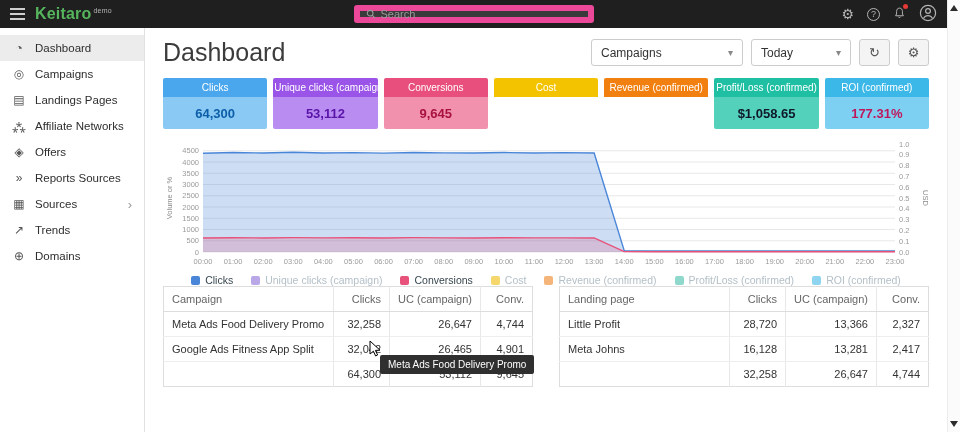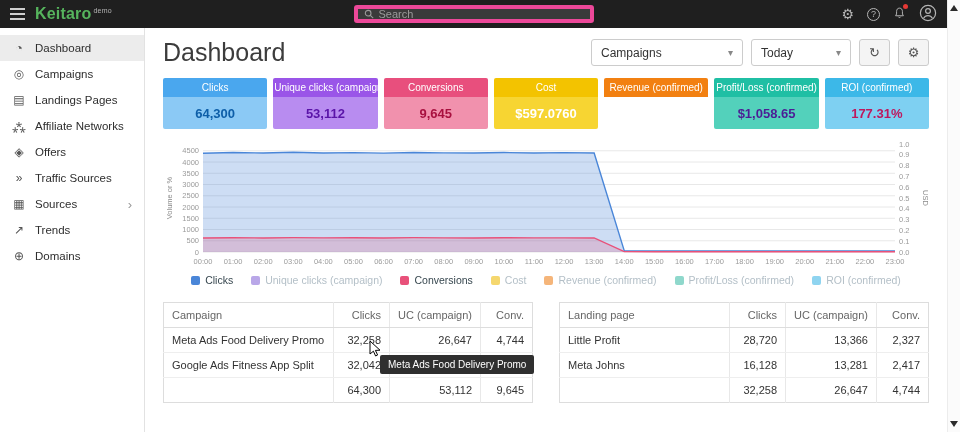--- a/index.html
+++ b/index.html
@@ -7,21 +7,21 @@
               font-family:"Liberation Sans", sans-serif; position:relative; }
 
   
   #topbar { position:absolute; top:0; left:0; right:13px; height:28px; background:#1f1f1f;
             display:flex; align-items:center; padding:0 10px; gap:10px; z-index:6; }
   .burger { width:15px; display:flex; flex-direction:column; gap:3px; cursor:pointer; }
   .burger i { height:2px; background:#cfcfcf; display:block; }
   .logo { font-size:16px; font-weight:bold; color:#56b45d; letter-spacing:.2px; white-space:nowrap; }
   .logo .badge { font-size:7px; color:#b5b5b5; margin-left:2px; vertical-align:super; font-weight:normal; }
   .searchwrap { position:absolute; left:50%; transform:translateX(-50%); width:240px; height:18px;
-                background:#3a3a3a; border:4px solid #ec4899; border-radius:3px;
+                background:#3a3a3a; border:6px solid #ec4899; border-radius:3px;
                 display:flex; align-items:center; padding:0 6px; gap:5px; }
   .searchwrap input { flex:1; background:transparent; border:none; outline:none; color:#ccc; font-size:11px; }
   .searchwrap input::placeholder { color:#9a9a9a; }
   .top-icons { margin-left:auto; display:flex; align-items:center; gap:13px; }
   .tico { color:#b5b5b5; font-size:14px; line-height:1; cursor:pointer; position:relative; }
   .help-circle { width:13px; height:13px; border:1px solid #b5b5b5; border-radius:50%; font-size:9px;
                  display:flex; align-items:center; justify-content:center; }
   .bell-dot { position:absolute; top:-2px; right:-2px; width:5px; height:5px; border-radius:50%; background:#e53935; }
 
   
@@ -56,21 +56,21 @@
   .chart { margin-top:10px; }
   .chart svg { display:block; }
   .tick { font-size:7.5px; fill:#9a9a9a; }
   .axis-label { font-size:7.5px; fill:#8a8a8a; }
 
   .legend { display:flex; justify-content:center; gap:18px; margin-top:7px; font-size:10.5px; align-items:center; }
   .legend-item { display:flex; align-items:center; gap:5px; cursor:pointer; }
   .swatch { width:9px; height:9px; border-radius:2px; display:inline-block; }
 
   
-  .tables { display:flex; gap:26px; margin-top:16px; }
+  .tables { display:flex; gap:26px; }
   .tablewrap { flex:1; }
   table { border-collapse:collapse; font-size:11px; width:100%; border:1px solid #ddd; background:#fff; }
   th { font-weight:normal; color:#666; padding:6px 8px; border-bottom:1px solid #ddd; text-align:right; white-space:nowrap; }
   th.name { text-align:left; }
   td { padding:6px 8px; color:#333; border-bottom:1px solid #eee; text-align:right; white-space:nowrap; }
   td.name { text-align:left; }
   .num { border-left:1px solid #e8e8e8; }
   col.c-clicks { width:56px; } col.c-uc { width:82px; } col.c-conv { width:52px; }
   tfoot td { border-top:1px solid #ddd; border-bottom:none; }
 
@@ -140,21 +140,21 @@
   <div class="side-item">
     <span class="side-icon">⁂</span>
     <span>Affiliate Networks</span>
   </div>
   <div class="side-item">
     <span class="side-icon">◈</span>
     <span>Offers</span>
   </div>
   <div class="side-item">
     <span class="side-icon">»</span>
-    <span>Traffic Sources</span>
+    <span>Reports Sources</span>
   </div>
   <div class="side-item">
     <span class="side-icon">▦</span>
     <span>Sources</span>
     <span class="side-chevron">›</span>
   </div>
   <div class="side-item">
     <span class="side-icon">↗</span>
     <span>Trends</span>
   </div>
@@ -193,28 +193,27 @@
     <div class="card">
       <div class="card-header" style="background: rgb(154, 85, 232);">Unique clicks (campaign)</div>
       <div class="card-body" style="background: rgb(184, 140, 240);"><span class="card-value" style="color: rgb(90, 20, 168);">53,112</span></div>
     </div>
     <div class="card">
       <div class="card-header" style="background: rgb(232, 79, 125);">Conversions</div>
       <div class="card-body" style="background: rgb(241, 145, 173);"><span class="card-value" style="color: rgb(168, 16, 63);">9,645</span></div>
     </div>
     <div class="card">
       <div class="card-header" style="background: rgb(243, 195, 0);">Cost</div>
-      <div class="card-body" style="background: rgb(247, 213, 50);"><span class="card-value" style="color: rgb(255, 255, 255);">$597.0760</span></div>
     </div>
     <div class="card">
       <div class="card-header" style="background: rgb(242, 128, 17);">Revenue (confirmed)</div>
     </div>
     <div class="card">
       <div class="card-header" style="background: rgb(31, 191, 164);">Profit/Loss (confirmed)</div>
-      <div class="card-body" style="background: rgb(83, 209, 187);"><span class="card-value" style="color: #4c1d95; text-align: center;">$1,058.65</span></div>
+      <div class="card-body" style="background: rgb(83, 209, 187);"><span class="card-value" style="color: #0f172a; text-align: center;">$1,058.65</span></div>
     </div>
     <div class="card">
       <div class="card-header" style="background: rgb(60, 184, 232);">ROI (confirmed)</div>
       <div class="card-body" style="background: rgb(126, 208, 242);"><span class="card-value" style="color: #be185d;">177.31%</span></div>
     </div>
   </div>
 
   <div class="chart">
     <svg id="chart-svg" width="766" height="128" viewBox="0 0 766 128">
         <line x1="40" y1="113" x2="732" y2="113" stroke="#e8e8e8" stroke-width="1"></line>

